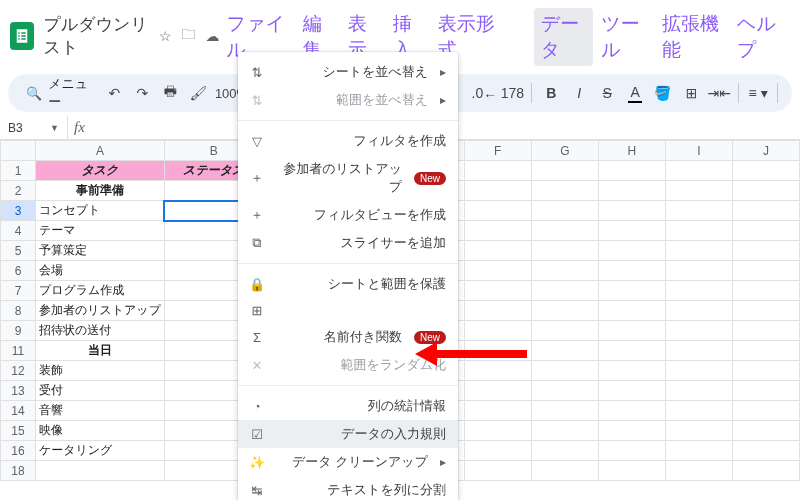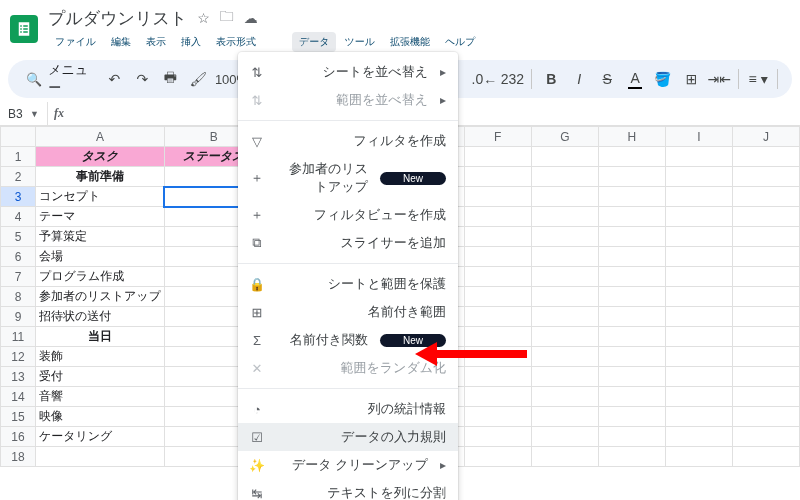--- a/index.html
+++ b/index.html
@@ -1,35 +1,35 @@
 <!DOCTYPE html>
 <html><head>
 <meta charset="utf-8">
 <style>
   * { box-sizing: border-box; margin: 0; padding: 0; }
   body { font-family: Arial, "Hiragino Sans", sans-serif; font-size: 13px; color: #202124; background: #fff; overflow: hidden; width: 800px; height: 500px; position: relative; }
   .header { padding: 6px 10px 0 10px; }
   .title-row { display: flex; align-items: center; gap: 10px; }
   .logo { width: 28px; height: 28px; background: #0f9d58; border-radius: 4px; display: flex; align-items: center; justify-content: center; }
   .logo svg { width: 18px; height: 18px; fill: #fff; }
-  .title-area { display: flex; flex-direction: column; }
+  .title-area { display: flex; }
   .doc-title { display: flex; align-items: center; gap: 10px; }
   .doc-title h1 { font-size: 17px; font-weight: 400; color: #3c4043; }
   .title-icon { color: #5f6368; font-size: 14px; }
   .menubar { display: flex; gap: 1px; margin-top: 2px; }
-  .menubar span { padding: 3px 7px; font-size: 10px; color: #0c4a6e; border-radius: 4px; cursor: pointer; }
+  .menubar span { padding: 3px 7px; font-size: 19px; color: #8b5cf6; border-radius: 4px; cursor: pointer; }
   .menubar span.active { background: #e8eaed; margin-left: 28px; }
   .toolbar { display: flex; align-items: center; gap: 2px; padding: 4px 10px; background: #edf2fa; border-radius: 24px; margin: 8px 8px 4px 8px; height: 38px; }
   .tb-btn { min-width: 26px; height: 26px; display: flex; align-items: center; justify-content: center; color: #444746; border-radius: 4px; cursor: pointer; font-size: 14px; }
   .tb-search { display: flex; align-items: center; gap: 6px; padding: 0 8px; }
   .tb-zoom { font-size: 13px; padding: 0 4px; }
   .tb-sep { width: 1px; height: 20px; background: #c7c7c7; margin: 0 4px; }
   .namebox-row { display: flex; align-items: center; border-bottom: 1px solid #e0e0e0; height: 24px; }
-  .namebox { width: 48px; padding: 0 8px; font-size: 12px; color: #3c4043; display: flex; align-items: center; justify-content: space-between; border-right: 1px solid #e0e0e0; height: 100%; }
-  .fx { padding: 0 6px; color: #5f6368; font-style: italic; font-size: 12px; font-family: serif; font-weight: bold; }
+  .namebox { width: 68px; padding: 0 8px; font-size: 12px; color: #3c4043; display: flex; align-items: center; justify-content: space-between; border-right: 1px solid #e0e0e0; height: 100%; }
+  .fx { padding: 0 6px; color: #5f6368; font-style: italic; font-size: 15px; font-family: serif; }
   .grid { position: relative; }
   table { border-collapse: collapse; table-layout: fixed; }
   th, td { border: 1px solid #e0e0e0; font-size: 12px; height: 20px; overflow: hidden; white-space: nowrap; }
   th { background: #f8f9fa; color: #5f6368; font-weight: 400; text-align: center; }
   .rowhdr { width: 36px; text-align: center; background: #f8f9fa; color: #5f6368; }
   td { padding: 0 3px; text-align: left; }
   .col-A { width: 100px; }
   .col-B { width: 100px; }
   .colw { width: 70px; }
   .hdr-cell { background: #f9a8d4; text-align: center; font-weight: 700; font-style: italic; }
@@ -38,21 +38,21 @@
   .selected-cell { outline: 2px solid #1a73e8; outline-offset: -1px; background: #fff; position: relative; }
   .menu { position: absolute; top: 52px; left: 238px; width: 220px; background: #fff; border-radius: 4px; box-shadow: 0 2px 6px rgba(0,0,0,.2), 0 0 0 1px rgba(0,0,0,.05); padding: 6px 0; z-index: 10; }
   .menu-item { display: flex; align-items: center; padding: 5px 12px 5px 10px; font-size: 13px; color: #3c4043; cursor: pointer; gap: 12px; position: relative; }
   .menu-item.disabled { color: #9aa0a6; }
   .menu-item.hover { background: #eceff1; }
   .mi-icon { width: 18px; text-align: center; color: #5f6368; font-size: 13px; flex-shrink: 0; }
   .menu-item.disabled .mi-icon { color: #bdc1c6; }
   .mi-label { flex: 1; text-align: right; }
   .mi-sub { color: #5f6368; font-size: 12px; }
   .menu-sep { height: 1px; background: #e8eaed; margin: 6px 0; }
-  .badge-new { background: #0f172a; color: #fff; font-size: 10px; padding: 1px 23px; border-radius: 8px; font-weight: 500; }
+  .badge-new { background: #b91c1c; color: #fff; font-size: 10px; padding: 1px 6px; border-radius: 8px; font-weight: 500; }
   .arrow { position: absolute; top: 342px; left: 415px; z-index: 20; display: flex; align-items: center; }
   .arrow-head { width: 0; height: 0; border-top: 12px solid transparent; border-bottom: 12px solid transparent; border-right: 22px solid #ff0000; }
   .arrow-line { width: 90px; height: 8px; background: #ff0000; }
   .underline-a { width:14px; height:2px; background:#000; margin-top:1px;}
 </style>
 </head>
 <body>
 
 <div class="header">
   <div class="title-row">
@@ -89,21 +89,21 @@
     <span>メニュー</span>
   </div>
   <div class="tb-btn">↶</div>
   <div class="tb-btn">↷</div>
   <div class="tb-btn">🖶</div>
   <div class="tb-btn">🖌</div>
   <div class="tb-btn tb-zoom"><span>100%</span> ▾</div>
   <div class="tb-sep"></div>
   <div style="width:230px"></div>
   <div class="tb-btn">.0←</div>
-  <div class="tb-btn">232</div>
+  <div class="tb-btn">178</div>
   <div class="tb-sep"></div>
   <div class="tb-btn">
       <b>B</b>
     </div>
   <div class="tb-btn">
       <i>I</i>
     </div>
   <div class="tb-btn">
       <s>S</s>
     </div>
@@ -386,21 +386,20 @@
       <span class="mi-icon">⧉</span>
       <span class="mi-label">スライサーを追加</span>
     </div>
   <div class="menu-sep"></div>
   <div class="menu-item">
       <span class="mi-icon">🔒</span>
       <span class="mi-label">シートと範囲を保護</span>
     </div>
   <div class="menu-item">
       <span class="mi-icon">⊞</span>
-      <span class="mi-label">名前付き範囲</span>
     </div>
   <div class="menu-item">
       <span class="mi-icon">Σ</span>
       <span class="mi-label">名前付き関数</span>
       <span class="badge-new">New</span>
     </div>
   <div class="menu-item disabled">
       <span class="mi-icon">✕</span>
       <span class="mi-label">範囲をランダム化</span>
     </div>

